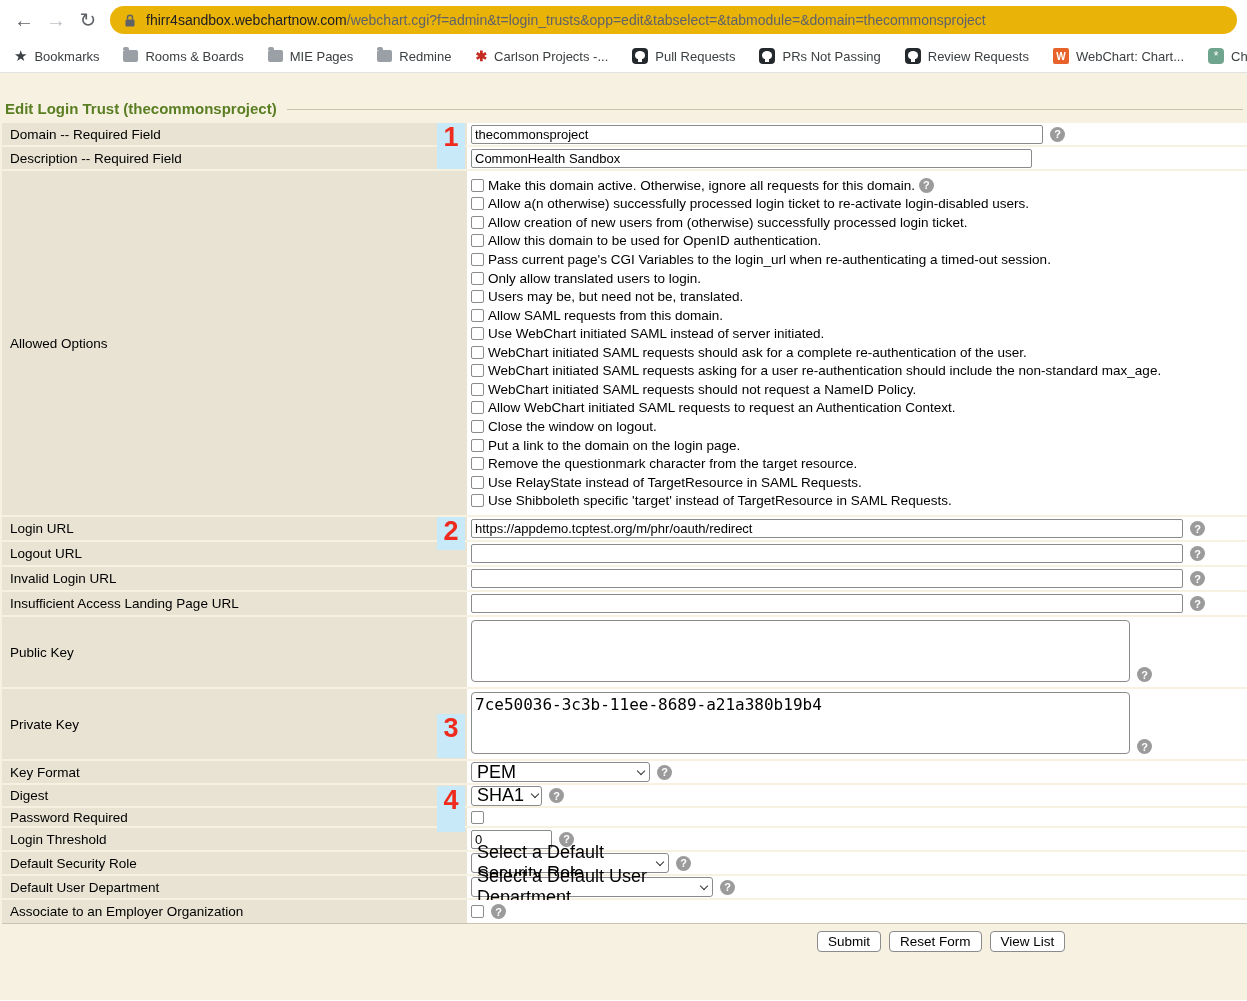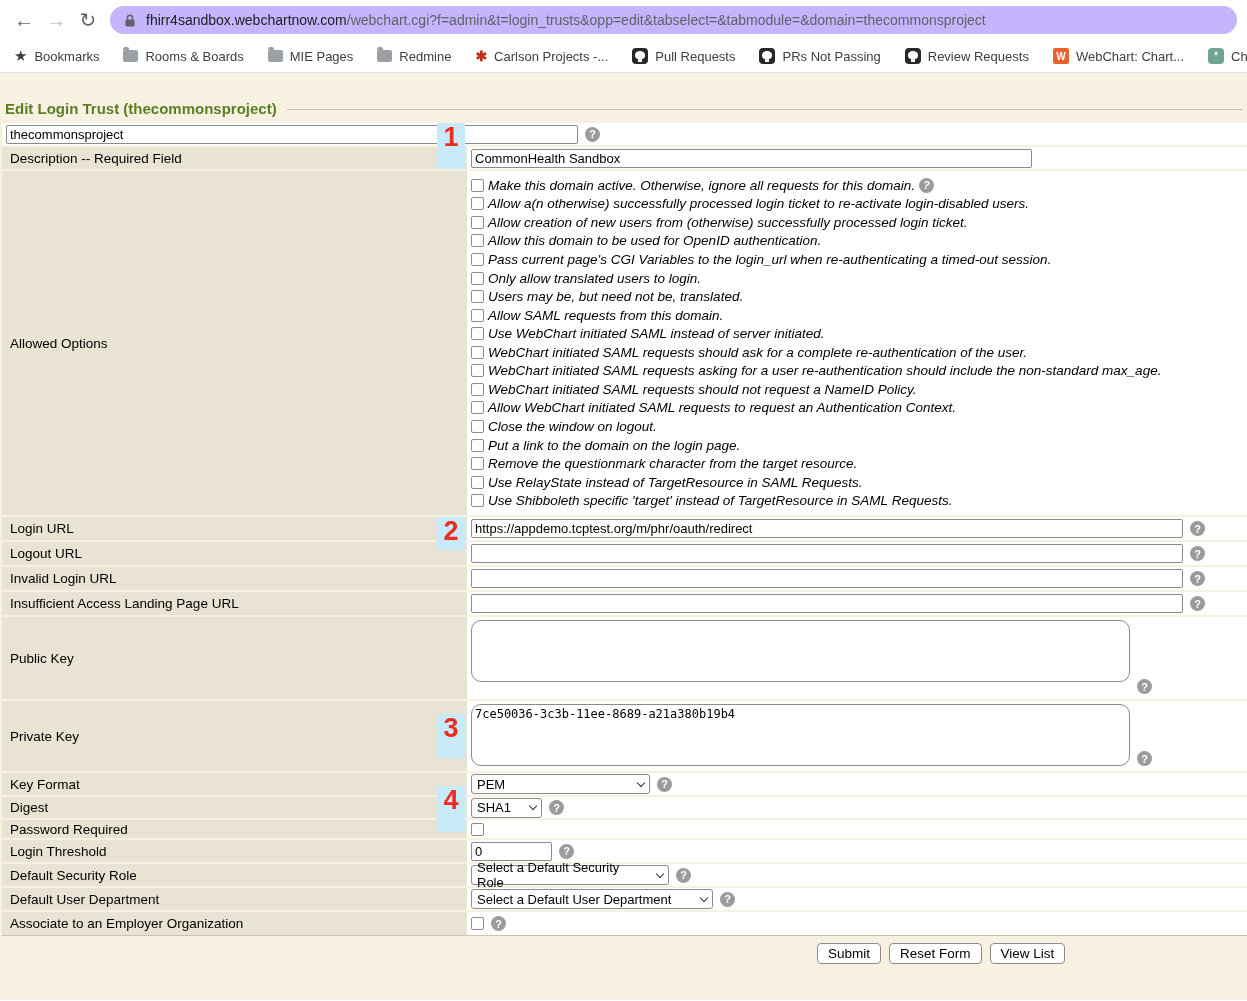--- a/index.html
+++ b/index.html
@@ -4,21 +4,21 @@
 <style>
   * { box-sizing: border-box; margin: 0; padding: 0; }
   html,body { width:1247px; height:1001px; overflow:hidden; background:#fff;
               font-family:"Liberation Sans", sans-serif; }
 
   
   .navbar { height:40px; background:#fff; display:flex; align-items:center; padding:0 10px 0 8px; }
   .nav-ico { font-size:20px; color:#5f6368; width:32px; height:32px; display:flex;
              align-items:center; justify-content:center; border-radius:50%; cursor:pointer; }
   .nav-ico.disabled { color:#bdc1c6; }
-  .urlbar { flex:1; height:28px; background:#c4b5fd; border-radius:14px; margin-left:6px;
+  .urlbar { flex:1; height:28px; background:#eab308; border-radius:14px; margin-left:6px;
             display:flex; align-items:center; padding:0 14px; font-size:14px; }
   .lock { margin-right:10px; display:inline-flex; }
   .url-host { color:#202124; }
   .url-path { color:#5f6368; }
 
   .bookmarks { height:33px; background:#fff; display:flex; align-items:center;
                padding-left:14px; gap:24px; border-bottom:1px solid #e1e1e1; white-space:nowrap; }
   .bm { display:flex; align-items:center; gap:7px; font-size:13px; color:#3c4043; cursor:pointer; }
   .bm-star { color:#3c4043; font-size:15px; }
   .folder { width:15px; height:12px; background:#9aa0a6; border-radius:2px; position:relative; display:inline-block; }
@@ -40,35 +40,35 @@
                 font-size:15px; font-weight:bold; color:#5a7e22; }
   .page-title .rule { flex:1; border-top:1px solid #c9c3ae; margin:2px 4px 0 10px; }
 
   .row { display:flex; border-bottom:2px solid #f7f1e1; background:#fff; }
   .row .lbl { width:465px; flex:0 0 465px; background:#e8e3d3; padding:0 8px; font-size:13.5px;
               color:#000; display:flex; align-items:center; }
   .row .fld { flex:1; background:#fff; padding:1px 4px; display:flex; align-items:center; gap:7px; }
 
   input.txt { border:1px solid #8b8b8b; border-radius:2px; height:19px; font-size:13px;
               padding:0 3px; font-family:"Liberation Sans",sans-serif; background:#fff; }
-  textarea.ta { border:1px solid #8b8b8b; border-radius:10px; font-size:12px; resize:none;
+  textarea.ta { border:1px solid #8b8b8b; border-radius:4px; font-size:16px; resize:none;
                 font-family:"DejaVu Sans Mono",monospace; padding:2px 3px; background:#fff; }
   .select { border:1px solid #8b8b8b; border-radius:3px; height:20px; background:#fff;
             display:inline-flex; align-items:center; justify-content:space-between;
-            font-size:13px; padding:0 5px; cursor:pointer; }
+            font-size:18px; padding:0 5px; cursor:pointer; }
   .chev { width:6px; height:6px; border-right:1.5px solid #333; border-bottom:1.5px solid #333;
           transform:rotate(45deg); margin-left:8px; margin-top:-3px; flex:0 0 auto; }
   .cb { width:13px; height:13px; border:1px solid #8b8b8b; border-radius:2px; background:#fff;
         display:inline-block; flex:0 0 auto; cursor:pointer; }
   .help { width:15px; height:15px; border-radius:50%; background:#9b9b9b; color:#fff;
           display:inline-flex; align-items:center; justify-content:center; flex:0 0 auto;
           font-size:11px; font-weight:bold; cursor:pointer; }
   .help::after { content:"?"; }
 
-  .opts { display:flex; flex-direction:column; justify-content:center; gap:0; padding:4px 0;font-style:italic; }
+  .opts { display:flex; flex-direction:column; justify-content:center; gap:0; padding:4px 0; }
   .opt { display:flex; align-items:center; gap:4px; font-size:13.5px; height:19.2px; }
 
   .btn-strip { border-top:1px solid #c9c3b2; padding:7px 0 0 815px; display:flex; gap:8px; }
   button.btn { background:#fff; border:1px solid #8b8b8b; border-radius:4px; font-size:13.5px;
                padding:2px 10px; height:21px; font-family:"Liberation Sans",sans-serif; cursor:pointer; }
 
   .annotation { position:absolute; left:437px; width:28px; background:#c7e9f8; color:#ee2b1d;
                 font-size:27px; font-weight:bold; display:flex; align-items:flex-start;
                 justify-content:center; line-height:1.1; z-index:5; }
 </style>
@@ -136,20 +136,21 @@
 </div>
 
 <div class="content">
 
   <div class="page-title">
     <span>Edit Login Trust (thecommonsproject)</span>
       <span class="rule"></span>
   </div>
 
   <div class="row" style="height:24px">
+    <div class="lbl">Domain -- Required Field</div>
     <div class="fld">
       <input class="txt" style="width: 572px;" value="thecommonsproject">
       <span class="help"></span>
     </div>
   </div>
 
   <div class="row" style="height:24px">
     <div class="lbl">Description -- Required Field</div>
     <div class="fld">
       <input class="txt" style="width: 561px;" value="CommonHealth Sandbox">
@@ -263,21 +264,21 @@
 
 
   <div class="row" style="height:25px">
     <div class="lbl">Insufficient Access Landing Page URL</div>
     <div class="fld">
       <input class="txt" style="width: 712px;" value="">
       <span class="help"></span>
     </div>
   </div>
 
-  <div class="row" style="height:84px">
+  <div class="row" style="height:72px">
     <div class="lbl">Public Key</div>
     <div class="fld" style="align-items:flex-start; padding-top:3px;">
       <textarea class="ta" style="width: 659px; height: 62px;"></textarea>
       <span class="help" style="align-self:flex-end; margin-bottom:4px;"></span>
     </div>
   </div>
 
   <div class="row" style="height:72px">
     <div class="lbl">Private Key</div>
     <div class="fld" style="align-items:flex-start; padding-top:3px;">

